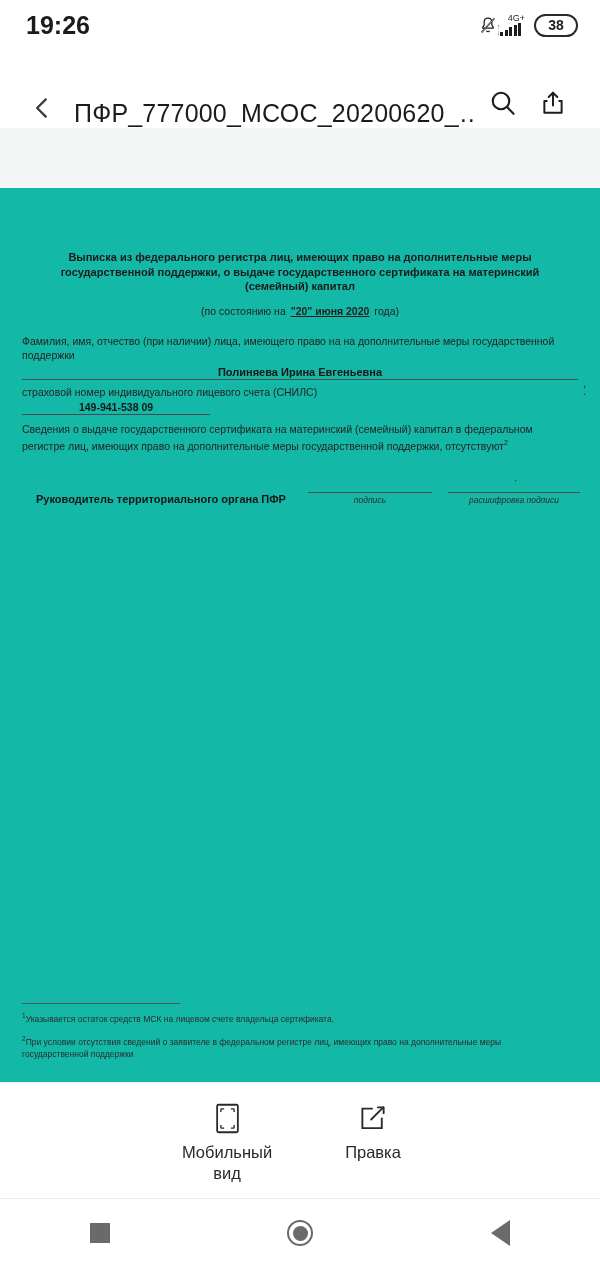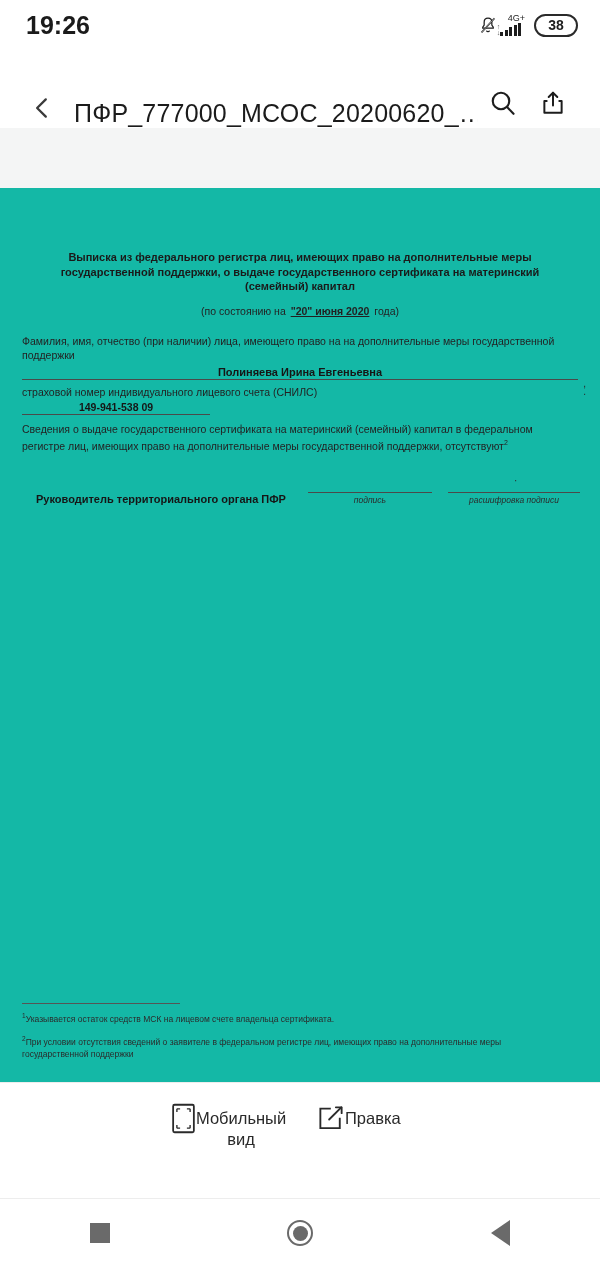--- a/index.html
+++ b/index.html
@@ -207,22 +207,22 @@
     width: 600px; height: 117px;
     background: #ffffff;
     border-top: 1px solid #ededed;
     border-bottom: 1px solid #ededed;
     display: flex; align-items: flex-start; justify-content: center;
     gap: 34px;
     padding-top: 18px;
   }
   .tool-btn {
     width: 112px;
-    display: flex; flex-direction: row;
-    align-items: flex-start;
+    display: flex; flex-direction: column;
+    align-items: center;
   }
   .tool-ico { height: 34px; display: flex; align-items: center; justify-content: center; }
   .tool-label {
     margin-top: 7px;
     font-size: 16.5px;
     color: #2a2a2a;
     text-align: center;
     line-height: 21px;
   }
 

